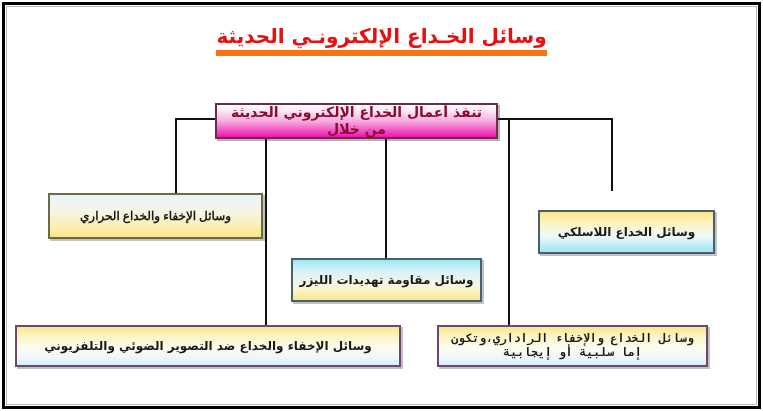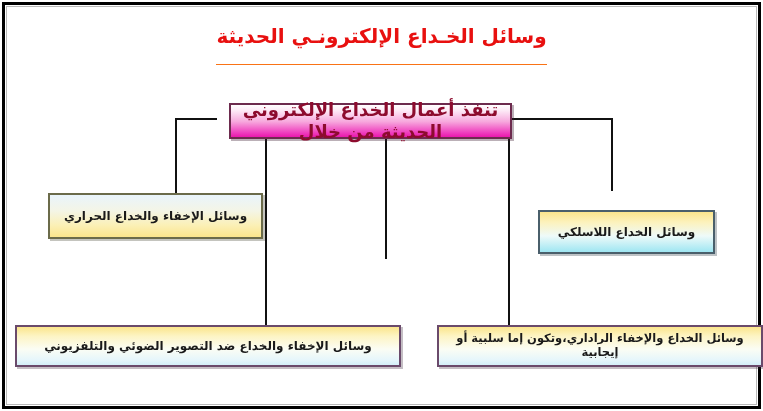--- a/index.html
+++ b/index.html
@@ -50,22 +50,22 @@
     width: 763px;
     text-align: center;
     color: #e8100f;
     font-size: 20px;
     font-weight: bold;
     letter-spacing: 0px;
     direction: rtl;
     white-space: nowrap;
   }
   #title .title-underline {
-    border-bottom: 1px solid #f97316;
-    padding-bottom: 16px;
+    border-bottom: 6px solid #f97316;
+    padding-bottom: 2px;
     display: inline-block;
   }
 
   
   .conn {
     position: absolute;
     background: #111111;
   }
   .conn-h { height: 2px; }
   .conn-v { width: 2px; }
@@ -92,23 +92,22 @@
   
   #node-root {
     background: linear-gradient(to bottom,
                 #ffffff 0%,
                 #fde9f6 18%,
                 #f7a8dd 52%,
                 #ef3fbe 86%,
                 #ea17ad 100%);
     border: 2px solid #6d2b4e;
     color: #8d0b2e;
-    font-size: 18px;
+    font-size: 14px;
     box-shadow: 2px 2px 0 rgba(60,30,50,0.35);
-    margin-left: 14px;
   }
 
   
   .grad-blue-yellow {
     background: linear-gradient(to bottom,
                 #e9f4fb 0%,
                 #f4f5e6 38%,
                 #fbf0b6 72%,
                 #fbe58c 100%);
     border: 2px solid #6b6b4a;
@@ -142,25 +141,25 @@
     background: linear-gradient(to bottom,
                 #fbe58c 0%,
                 #fdf4c4 24%,
                 #fbfdf4 58%,
                 #e6f6fb 86%,
                 #d4eff8 100%);
     border: 2px solid #6a4a6b;
     box-shadow: 2px 2px 0 rgba(60,40,60,0.30);
   }
 
-  #node-thermal   { left: 48px;  top: 193px; width: 215px; height: 46px; font-size: 12px; }
+  #node-thermal   { left: 48px;  top: 193px; width: 215px; height: 46px; font-size: 12px; font-family: Liberation Serif, serif; }
   #node-wireless  { left: 538px; top: 190px; width: 177px; height: 44px; font-size: 12px; }
   #node-laser     { left: 291px; top: 258px; width: 191px; height: 44px; font-size: 12px; }
   #node-optical   { left: 15px;  top: 325px; width: 386px; height: 42px; font-size: 12px; }
-  #node-radar     { left: 437px; top: 325px; width: 326px; height: 42px; font-size: 11.5px; }
+  #node-radar     { left: 437px; top: 325px; width: 271px; height: 42px; font-size: 11.5px; font-family: Liberation Mono, monospace; }
   #node-root      { left: 215px; top: 103px; width: 283px; height: 36px; }
 </style>
 </head>
 <body>
 
 <div id="diagram-page">
 
   <div class="frame-outer"></div>
   <div class="frame-inner"></div>
 
@@ -187,20 +186,23 @@
   </div>
 
   <div id="node-thermal" class="node grad-blue-yellow">
     <span class="node-inner">وسائل الإخفاء والخداع الحراري</span>
   </div>
 
   <div id="node-wireless" class="node grad-yellow-cyan">
     <span class="node-inner">وسائل الخداع اللاسلكي</span>
   </div>
 
+  <div id="node-laser" class="node grad-cyan-yellow">
+    <span class="node-inner">وسائل مقاومة تهديدات الليزر</span>
+  </div>
 
   <div id="node-optical" class="node grad-yellow-white">
     <span class="node-inner">وسائل الإخفاء والخداع ضد التصوير الضوئي والتلفزيوني</span>
   </div>
 
   <div id="node-radar" class="node grad-yellow-white">
     <span class="node-inner">وسائل الخداع والإخفاء الراداري،وتكون إما سلبية أو إيجابية</span>
   </div>
 
 </div>

